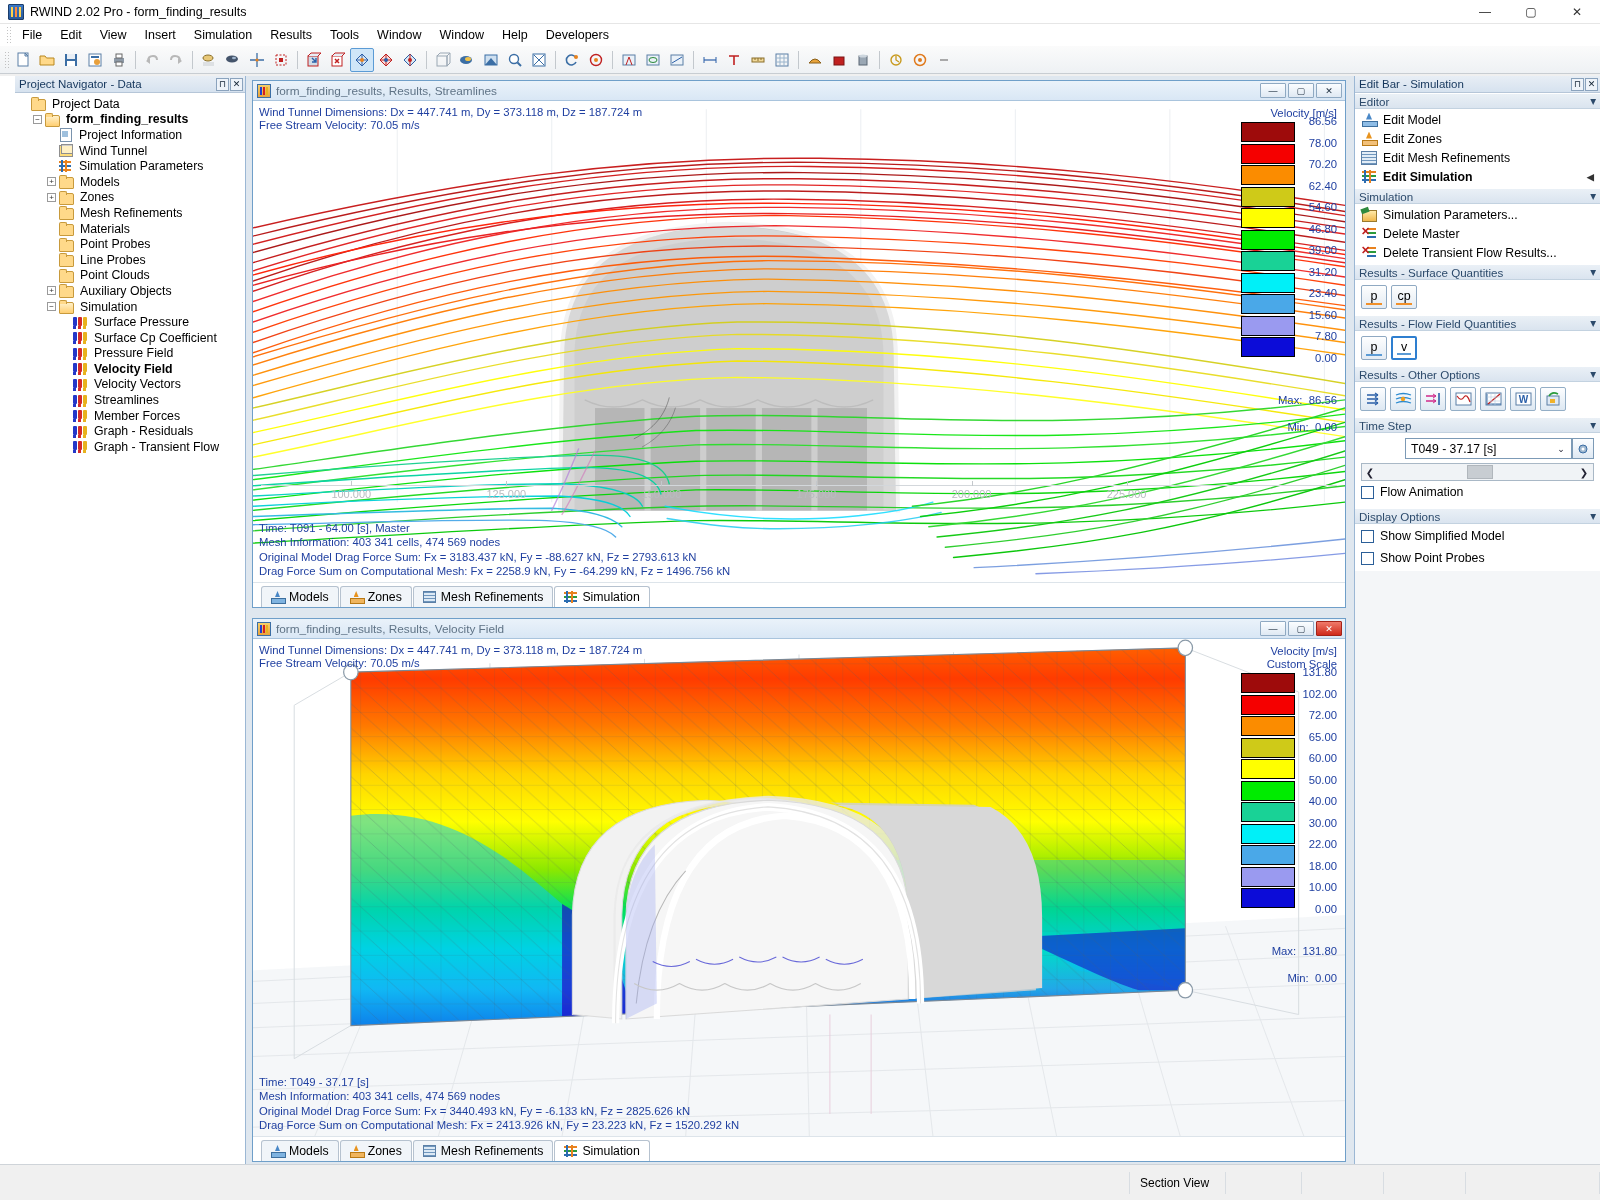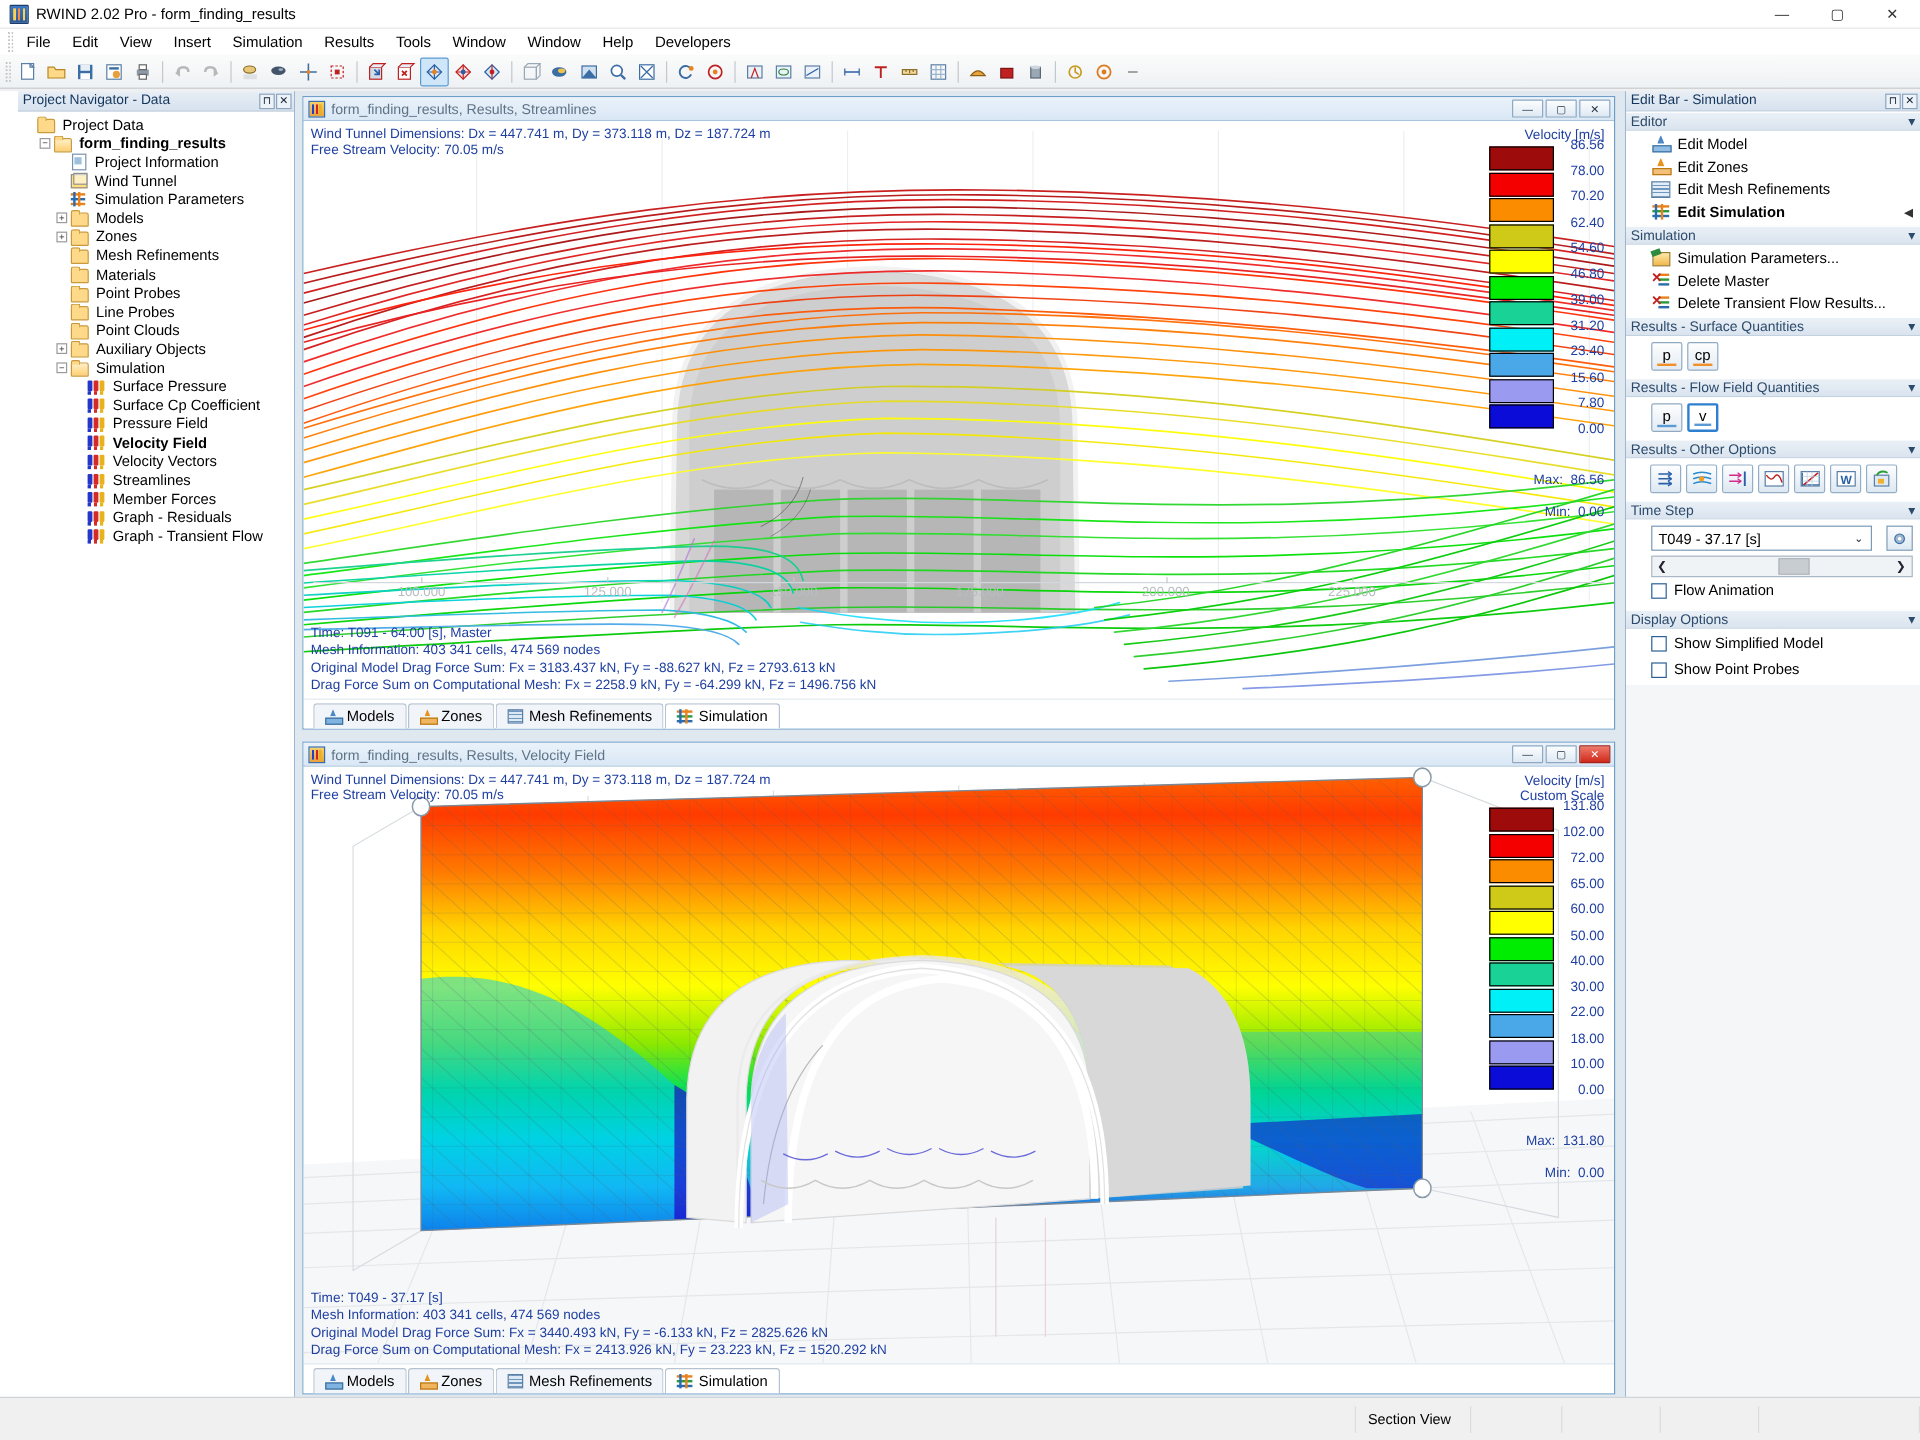--- a/index.html
+++ b/index.html
@@ -163,21 +163,21 @@
   .axis .line { position:absolute; left:8px; right:8px; bottom:22px; height:1px; background:#d3d7db;}
   .axis .mark { position:absolute; bottom:22px; width:1px; height:5px; background:#c4c8cc;}
   
   #editbar { width:246px; flex:0 0 246px; background:#f4f6f8; border-left:1px solid #9bb7d4;
              display:flex; flex-direction:column; }
   .grp { margin:0; }
   .grp-head { height:16px; background:linear-gradient(#eaf0f6,#dae4ef);
               border-top:1px solid #fff; border-bottom:1px solid #c3d2e0;
               display:flex; align-items:center; padding:0 4px; font-size:11.6px; color:#2c4a6b;}
   .grp-head .gt{flex:1}
-  .grp-body { background:#ffffff; padding:1px 0 2px 15px; }
+  .grp-body { background:#ffffff; padding:1px 0 2px 0; }
   .erow { display:flex; align-items:center; height:19px; padding-left:6px; font-size:12.3px; }
   .erow.bold { font-weight:bold; }
   .erow .ic { width:16px; height:14px; margin-right:6px; flex:0 0 16px; position:relative;}
   .erow .arrow{ margin-left:auto; margin-right:6px; font-size:9px; color:#333;}
   .ic-model:before{content:"";position:absolute;left:5px;top:0;width:6px;height:7px;
     background:#4a88c7;clip-path:polygon(50% 0,100% 100%,0 100%)}
   .ic-model:after{content:"";position:absolute;left:1px;top:8px;width:14px;height:4px;
     background:#8fbde6;border:1px solid #3d6f9e}
   .ic-zone:before{content:"";position:absolute;left:5px;top:0;width:6px;height:7px;
     background:#e8931e;clip-path:polygon(50% 0,100% 100%,0 100%)}
@@ -206,21 +206,21 @@
   .qbtn.active{ border:2px solid #2e7fd0; background:#ffffff; }
   .qbtn .ul { position:absolute; left:4px; right:4px; bottom:3px; height:2px; }
   .obtns { display:flex; gap:4px; padding:4px 5px; flex-wrap:wrap;}
   .obtn { width:26px; height:24px; border:1px solid #93aec6; background:linear-gradient(#fdfeff,#dde8f2);
           display:flex; align-items:center; justify-content:center; border-radius:2px; }
   .ts-wrap{ padding:4px 6px 3px 6px; }
   .combo { height:21px; border:1px solid #7c9ab6; background:#fff; display:flex; align-items:center;
            padding-left:5px; font-size:12.2px; position:relative; }
   .combo .cval{ flex:1; }
   .combo .carrow{ width:20px; text-align:center; font-size:9px; color:#223; }
-  .ts-row { display:flex; gap:12px; align-items:flex-start; }
+  .ts-row { display:flex; gap:0; align-items:flex-start;margin-left:44px; }
   .ts-row .combo{ flex:1; }
   .ts-extra{ width:22px;height:21px;border:1px solid #7c9ab6;background:linear-gradient(#fbfdff,#dfe9f3);
              display:flex;align-items:center;justify-content:center;}
   .scroller { height:18px; border:1px solid #a9b8c6; background:#f0f3f6; display:flex;
               align-items:center; margin-top:4px; position:relative;}
   .scroller .sa{ width:16px;height:16px; display:flex;align-items:center;justify-content:center;
                  font-size:10px; color:#223; }
   .scroller .thumb{ position:absolute; left:105px; top:1px; width:26px; height:14px;
                     background:#c8cdd2; border:1px solid #b0b6bc; }
   .chk-row { display:flex; align-items:center; gap:6px; padding:4px 6px; font-size:12.3px;}

